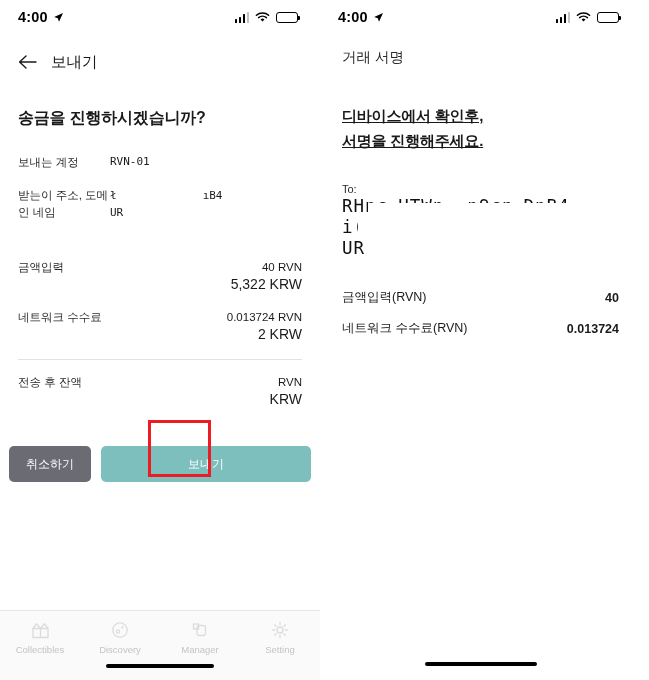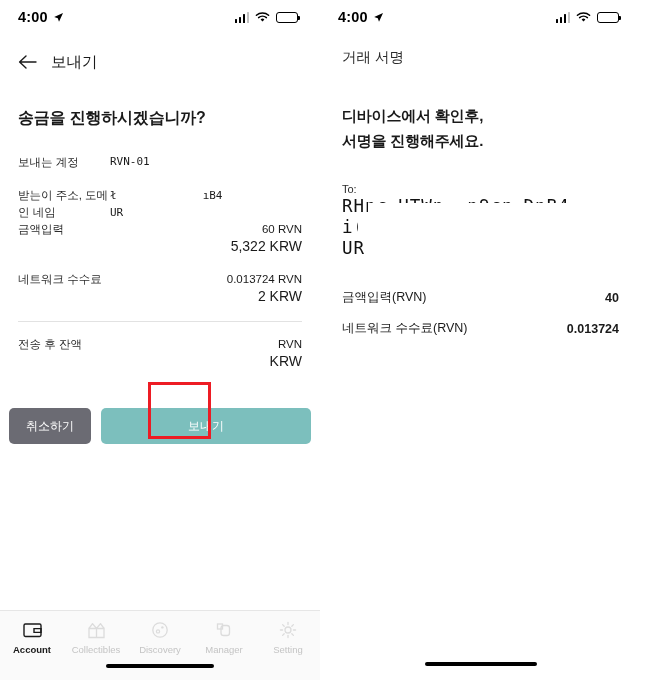--- a/index.html
+++ b/index.html
@@ -62,21 +62,21 @@
   
   .addr-val { position:relative; font-family:"DejaVu Sans Mono","Liberation Mono",monospace; font-size:11px; color:#1a1a1a; line-height:17px; }
   .addr-line { position:relative; display:block; white-space:pre; }
   .addr-line .mask {
     position:absolute; background:#fff; top:-1px; bottom:-1px; pointer-events:none;
   }
   .a1 .mask { left:7px;  right:22px; }
   .a2 .mask { left:6px;  right:20px; }
 
   
-  .amt-block { padding:0 18px; }
+  .amt-block { padding:0 18px; margin-top:38px; }
   .amt-row { display:flex; justify-content:space-between; align-items:flex-start; margin-bottom:16px; }
   .amt-label { font-size:11.5px; color:#2b2b2b; font-weight:500; padding-top:1px; }
   .amt-vals { text-align:right; }
   .amt-primary { font-size:11.5px; color:#1a1a1a; line-height:17px; }
   .amt-secondary { font-size:14px; color:#1a1a1a; line-height:17px; }
   .divider { height:1px; background:#e2e2e2; margin:6px 0 14px 0; }
 
   
   .btn-row { display:flex; gap:10px; padding:0 9px; margin-top:38px; position:relative; }
   .btn {
@@ -85,21 +85,21 @@
     font-weight:500; user-select:none;
   }
   .btn-cancel { width:82px; flex:0 0 82px; background:#6b6b73; }
   .btn-send   { flex:1; background:#7cbfbd; }
   .redbox {
     position:absolute; left:148px; top:-26px; width:63px; height:57px;
     border:3px solid #ed1c24; box-sizing:border-box; pointer-events:none;
   }
 
   
-  .msg { padding:36px 22px 0 22px; font-size:15px; color:#1a1a1a; font-weight:600; line-height:25px; letter-spacing:-.2px; }
+  .msg { padding:36px 22px 0 22px; font-size:15px; color:#1a1a1a; font-weight:600; line-height:25px; letter-spacing:-.2px;text-decoration:underline; }
   .to-block { padding:0 22px; margin-top:30px; }
   .to-label { font-size:11px; color:#2b2b2b; margin-bottom:1px; }
   .to-addr { font-family:"DejaVu Sans Mono","Liberation Mono",monospace; font-size:17.5px; color:#111; line-height:21px; letter-spacing:1px; }
   .to-line { position:relative; display:block; white-space:pre; }
   .to-line .tmask { position:absolute; background:#fff; pointer-events:none; }
   .t1 .tmask { left:26px; right:22px; top:7px;  bottom:-2px; }
   .t2 .tmask { left:16px; right:26px; top:-2px; bottom:-2px; }
 
   .r-amt { padding:0 22px; margin-top:30px; }
   .r-amt-row { display:flex; justify-content:space-between; align-items:center; margin-bottom:14px; font-size:12.5px; color:#1a1a1a; }
@@ -179,21 +179,21 @@
           <span class="addr-line a1"><span>ł</span><span style="display:inline-block;width:86px"></span><span>ıB4</span><span class="mask"></span></span>
           <span class="addr-line">UR</span>
         </span>
       </div>
     </div>
 
     <div class="amt-block">
       <div class="amt-row">
         <span class="amt-label">금액입력</span>
         <span class="amt-vals">
-          <span class="amt-primary" style="display:block">60 RVN</span>
+          <span class="amt-primary" style="display:block">40 RVN</span>
           <span class="amt-secondary" style="display:block">5,322 KRW</span>
         </span>
       </div>
 
       <div class="amt-row">
         <span class="amt-label">네트워크 수수료</span>
         <span class="amt-vals">
           <span class="amt-primary" style="display:block">0.013724 RVN</span>
           <span class="amt-secondary" style="display:block">2 KRW</span>
         </span>
@@ -210,29 +210,20 @@
       </div>
     </div>
 
     <div class="btn-row">
       <div class="btn btn-cancel">취소하기</div>
       <div class="btn btn-send">보내기</div>
       <div class="redbox"></div>
     </div>
 
     <div class="tabbar">
-      <div class="tab active">
-        <span class="tab-ico">
-          <svg width="19" height="16" viewBox="0 0 19 16">
-            <rect x="1" y="2" width="17" height="12.5" rx="1.4" stroke="#1a1a1a" stroke-width="1.4" fill="none"></rect>
-            <path d="M11 6.6 H18 V10.4 H11 Z" stroke="#1a1a1a" stroke-width="1.4" fill="none"></path>
-          </svg>
-        </span>
-        <span class="tab-label">Account</span>
-      </div>
       <div class="tab">
         <span class="tab-ico">
           <svg width="19" height="17" viewBox="0 0 19 17">
             <path d="M2 6.5 H17 V15.5 H2 Z" stroke="#dcdcdc" stroke-width="1.3" fill="none"></path>
             <path d="M9.5 6.5 V15.5" stroke="#dcdcdc" stroke-width="1.3"></path>
             <path d="M2 6.5 L5.5 1.6 L9.5 6.5 L13.5 1.6 L17 6.5" stroke="#dcdcdc" stroke-width="1.3" fill="none" stroke-linejoin="round"></path>
           </svg>
         </span>
         <span class="tab-label">Collectibles</span>
       </div>

